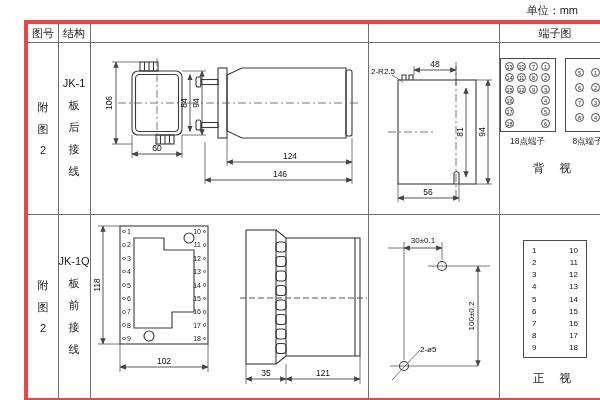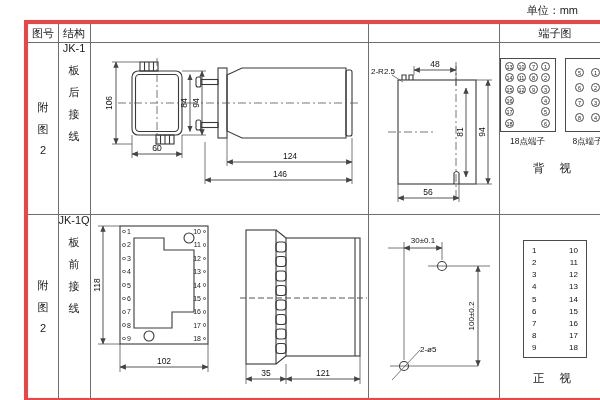--- a/index.html
+++ b/index.html
@@ -5,21 +5,21 @@
   html,body{margin:0;padding:0;background:#fff;}
   #page{position:relative;width:600px;height:400px;background:#fff;
         font-family:"Liberation Sans",sans-serif;color:#1a1a1a;overflow:hidden;}
   .unit{position:absolute;top:3px;right:22px;font-size:11px;color:#1a1a1a;}
   #frame{position:absolute;left:24px;top:20px;width:583px;height:374px;border:4px solid #ef4444;}
   .vline{position:absolute;top:0;width:1px;height:100%;background:#6e6e6e;}
   .hline{position:absolute;left:0;width:100%;height:1px;background:#6e6e6e;}
   .cell{position:absolute;box-sizing:border-box;}
   .hdr{display:flex;align-items:center;justify-content:center;font-size:11px;}
   .figcol{display:flex;flex-direction:column;align-items:center;justify-content:center;gap:7px;font-size:11px;}
-  .structcol{display:flex;flex-direction:column;align-items:center;font-size:11px;}
+  .structcol{display:flex;flex-direction:column;align-items:center;justify-content:center;font-size:11px;}
   .structcol .model{margin-bottom:9px;}
   .structcol .wchars{display:flex;flex-direction:column;align-items:center;gap:7px;}
   svg{display:block;}
   .out{stroke:#3a3a3a;stroke-width:1.1;fill:none;}
   .thin{stroke:#555;stroke-width:0.8;fill:none;}
   .dim{stroke:#444;stroke-width:0.9;fill:none;}
   .cl{stroke:#555;stroke-width:0.8;fill:none;stroke-dasharray:8 3 2 3;}
   .dsh{stroke:#555;stroke-width:1;fill:none;stroke-dasharray:6 3;}
   text{font-family:"Liberation Sans",sans-serif;font-size:8.5px;fill:#111;}
   .t8{font-size:8px;}

